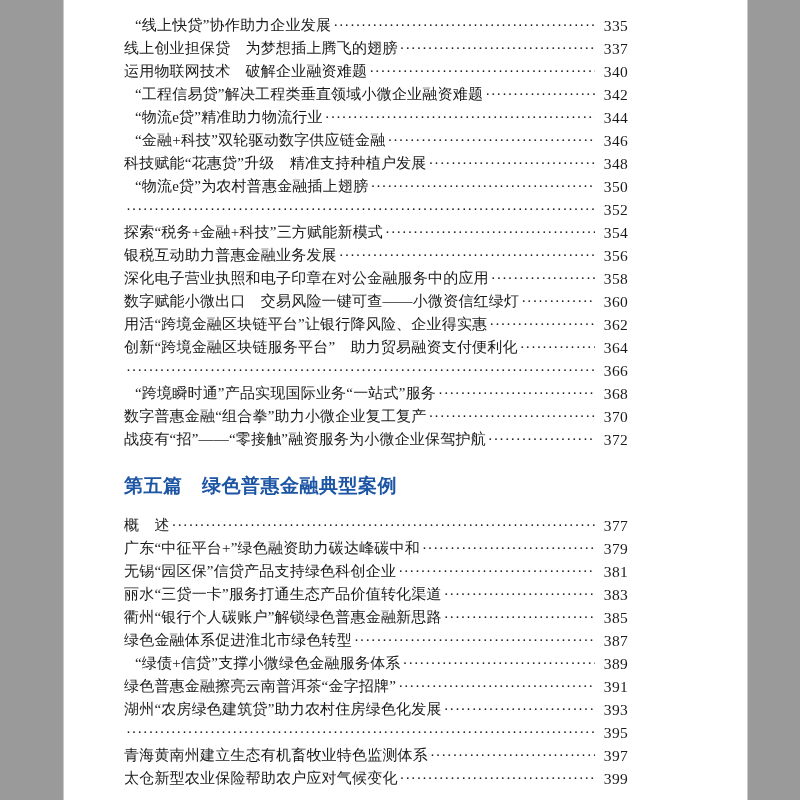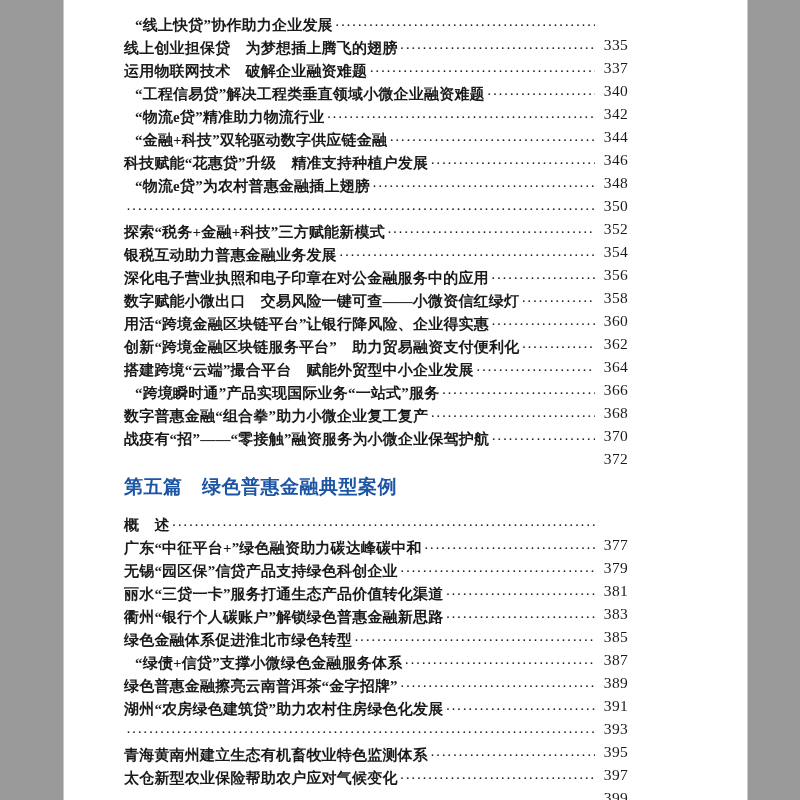--- a/index.html
+++ b/index.html
@@ -30,45 +30,44 @@
     padding: 14px 119px 0 60px;
   }
   .row {
     display: flex;
     height: 23px;
     line-height: 23px;
     font-size: 15px;
     color: var(--text-color);
     white-space: nowrap;
   }
-  .row .title { flex: none; letter-spacing: 0.2px; font-weight: bold; }
+  .row .title { flex: none; letter-spacing: 0.2px; }
   .row .title.q { padding-left: 11px; }
   .row .leader {
     flex: 1 1 auto;
     overflow: hidden;
     white-space: nowrap;
     letter-spacing: 0.6px;
     padding-left: 2px;
   }
   .row .num {
     flex: none;
     padding-left: 9px;
     font-size: 15.5px;
     letter-spacing: 0.3px;
-    margin-top: 19px;
   }
   .section-heading {
     margin-top: 25px;
     margin-bottom: 16px;
     height: 22px;
     line-height: 22px;
     font-size: 19px;
     font-weight: bold;
     color: var(--heading-color);
-    font-family: Liberation Serif, serif;
+    font-family: Liberation Mono, monospace;
     letter-spacing: 0.5px;
   }
 </style>
 </head>
 <body>
 
 <div class="screen">
   <div class="paper">
     <div class="content">
       <div id="list-part4">
@@ -140,21 +139,20 @@
             <span class="title">用活“跨境金融区块链平台”让银行降风险、企业得实惠</span>
             <span class="leader">············································································································································</span>
             <span class="num">362</span>
           </div>
           <div class="row">
             <span class="title">创新“跨境金融区块链服务平台”　助力贸易融资支付便利化</span>
             <span class="leader">············································································································································</span>
             <span class="num">364</span>
           </div>
           <div class="row">
-            <span class="title">搭建跨境“云端”撮合平台　赋能外贸型中小企业发展</span>
             <span class="leader">············································································································································</span>
             <span class="num">366</span>
           </div>
           <div class="row">
             <span class="title q">“跨境瞬时通”产品实现国际业务“一站式”服务</span>
             <span class="leader">············································································································································</span>
             <span class="num">368</span>
           </div>
           <div class="row">
             <span class="title">数字普惠金融“组合拳”助力小微企业复工复产</span>

